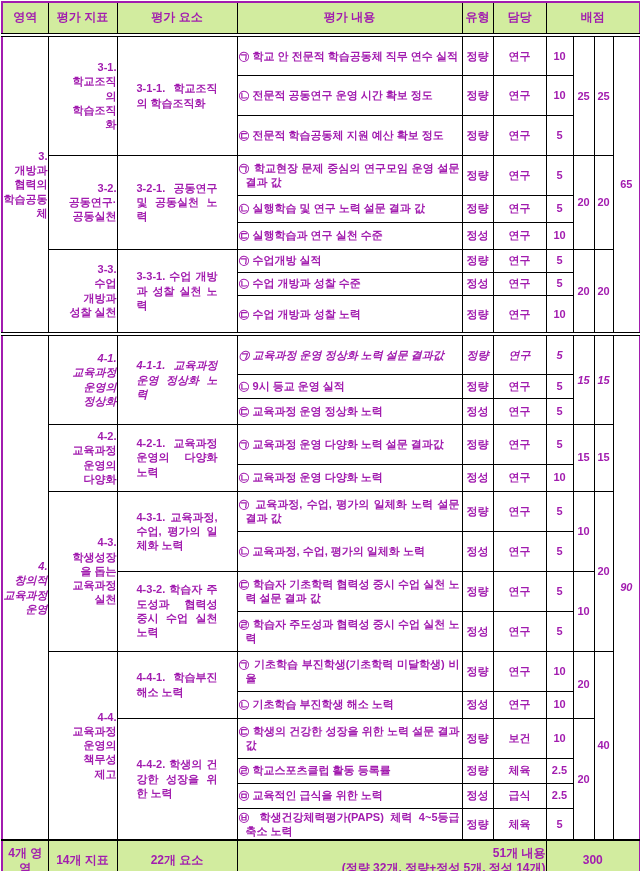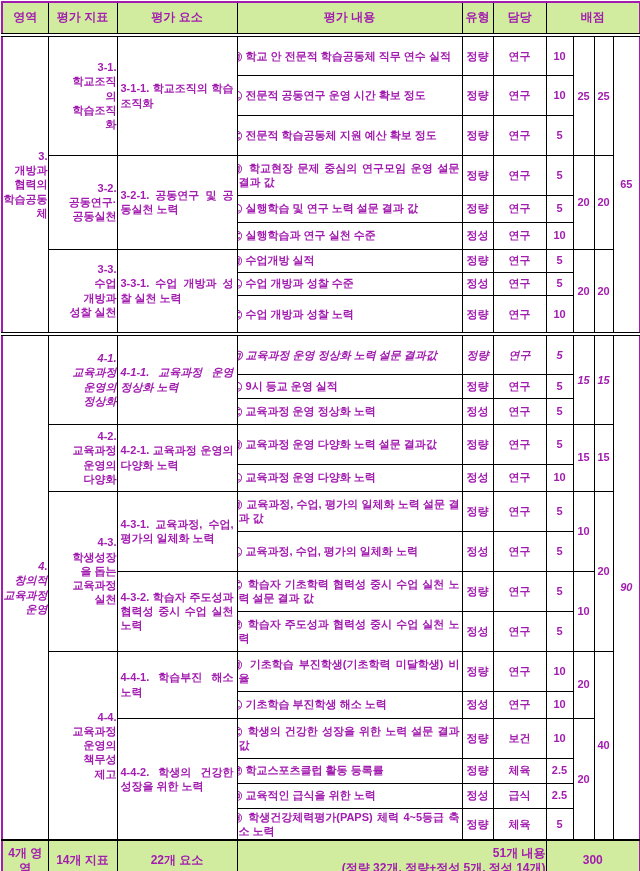--- a/index.html
+++ b/index.html
@@ -6,22 +6,22 @@
   .page{width:640px;height:871px;background:#fff;box-sizing:border-box;padding:1px;}
   table{width:638px;border-collapse:collapse;table-layout:fixed;
         font-family:"Liberation Sans","DejaVu Sans",sans-serif;
         font-weight:bold;color:#a21caf;border:2px solid #a21caf;}
   td,th{border:1px solid #000;vertical-align:middle;overflow:hidden;
         font-size:11px;line-height:1.3;padding:0;}
   th{background:#d2ec9f;font-size:12px;border-bottom:4px double #000;height:30px;}
   .green{background:#d2ec9f;}
   .c{text-align:center;}
   .pre{white-space:pre-line;text-align:right;}
-  .content{text-align:justify;padding:1px 2px 1px 1px;text-indent:-7px;word-break:break-all;}
-  .elem{text-align:justify;padding:1px 3px;word-break:break-all;}
+  .content{text-align:justify;padding:1px 2px 1px 8px;text-indent:-7px;word-break:break-all;}
+  .elem{text-align:justify;padding:1px 19px;word-break:break-all;}
   .sep{border-top:4px double #000;font-style:italic;}
   .foot td{border-top:2px solid #000;height:40px;font-size:12px;}
 </style>
 </head>
 <body>
 
 <div class="page">
 <table>
   <colgroup>
     <col style="width:46px">

